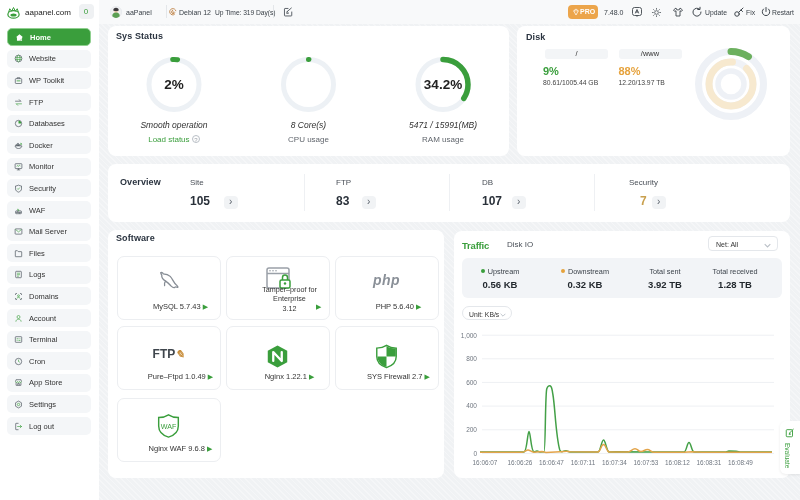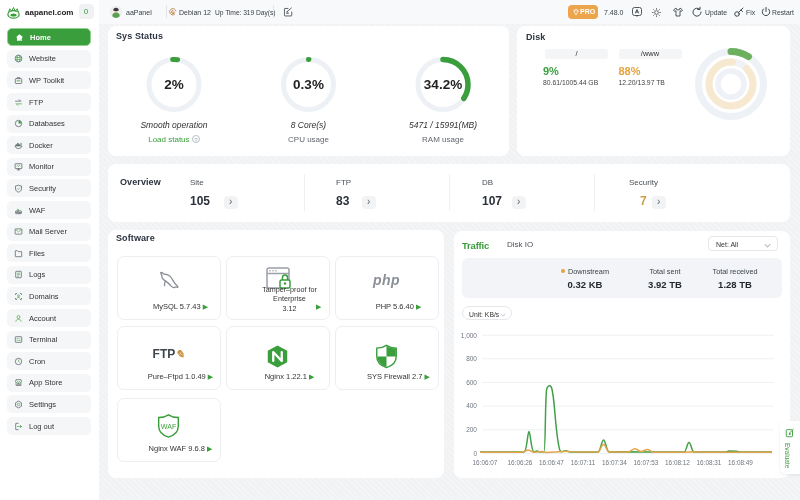--- a/index.html
+++ b/index.html
@@ -6,21 +6,21 @@
   html,body { width:800px; height:500px; overflow:hidden; }
   body { font-family:"Liberation Sans", sans-serif; background:#f0f2f4; position:relative; }
   body::before { content:""; position:absolute; left:0; top:0; width:800px; height:500px; background:repeating-linear-gradient(45deg, rgba(255,255,255,.32) 0 1.2px, rgba(255,255,255,0) 1.2px 4px); pointer-events:none; }
   .card { position:absolute; background:#fff; border-radius:8px; }
   .ttl { font-size:9px; font-weight:bold; color:#2b3440; letter-spacing:0.1px; }
 
   
   #side { position:absolute; left:0; top:0; width:99px; height:500px; background:#fff; z-index:5; }
   #corner { position:absolute; left:0; top:0; width:0; height:0; border-left:9px solid #1b1b1b; border-bottom:9px solid transparent; }
   #logo { position:absolute; left:6px; top:5px; width:88px; height:15px; }
-  #logo .nm { position:absolute; left:19px; top:3px; font-size:8px; font-weight:bold; color:#222; letter-spacing:0; }
+  #logo .nm { position:absolute; left:19px; top:3px; font-size:8px; font-weight:normal; color:#222; letter-spacing:0; }
   #logo .bdg { position:absolute; right:0.5px; top:-1px; width:15px; height:15px; background:#eff1f3; border-radius:4px; color:#3a9e3c; font-size:8px; text-align:center; line-height:15px; }
   .nav { position:absolute; left:7px; width:84px; height:18px; background:#f4f6f8; border-radius:5px; display:flex; align-items:center; padding-left:7px; }
   .nav svg { width:9px; height:9px; flex:none; }
   .nav span { font-size:7.5px; color:#333; margin-left:6px; white-space:nowrap; }
   .nav.act { background:#3a9e3c; border:1px solid #8fd08f; }
   .nav.act span { color:#fff; font-weight:bold; }
 
   
   #top { position:absolute; left:99px; top:0; width:701px; height:24px; background:#f8f9fa; }
   .titem { position:absolute; top:0; height:24px; display:flex; align-items:center; font-size:7px; color:#3a4148; }
@@ -266,21 +266,20 @@
     <g fill="none" stroke-linecap="round">
       <circle cx="66" cy="58.5" r="25" stroke="#edf1f5" stroke-width="5"></circle>
       <circle cx="66" cy="58.5" r="25" stroke="#3a9e3c" stroke-width="5" stroke-dasharray="5 152" transform="rotate(-93 66 58.5)"></circle>
       <circle cx="200.5" cy="58.5" r="25" stroke="#edf1f5" stroke-width="5"></circle>
       <circle cx="200.5" cy="58.5" r="25" stroke="#3a9e3c" stroke-width="5" stroke-dasharray="0.5 157" transform="rotate(-90 200.5 58.5)"></circle>
       <circle cx="335" cy="58.5" r="25" stroke="#edf1f5" stroke-width="5"></circle>
       <circle cx="335" cy="58.5" r="25" stroke="#3a9e3c" stroke-width="5.5" stroke-dasharray="53.7 104" transform="rotate(-90 335 58.5)"></circle>
     </g>
   </svg>
   <div class="gtxt" style="left:6px; top:51px;">2%</div>
-  <div class="gtxt" style="left:140.5px; top:51px;">0.3%</div>
   <div class="gtxt" style="left:275px; top:51px;">34.2%</div>
   <div class="glabel1" style="left:6px; top:94px;">Smooth operation</div>
   <div class="glabel1" style="left:140.5px; top:94px;">8 Core(s)</div>
   <div class="glabel1" style="left:275px; top:94px;">5471 / 15991(MB)</div>
   <div class="glabel2" style="left:6px; top:109px; color:#3a9e3c;">Load status <span style="display:inline-block;width:8px;height:8px;border:1px solid #b9bfc6;border-radius:50%;color:#9aa0a8;font-size:6px;line-height:8px;vertical-align:0px;">?</span></div>
   <div class="glabel2" style="left:140.5px; top:109px;">CPU usage</div>
   <div class="glabel2" style="left:275px; top:109px;">RAM usage</div>
 </div>
 
 <div class="card" id="disk" style="left:517px; top:26px; width:273px; height:130px;">
@@ -393,20 +392,24 @@
 <div class="card" id="traf" style="left:454px; top:231px; width:336px; height:247px;">
   <div style="position:absolute; left:8px; top:9px; font-size:9.5px; font-weight:bold; color:#3a9e3c; letter-spacing:-0.2px;">Traffic</div>
   <div style="position:absolute; left:53px; top:9px; font-size:8px; color:#4a5058;">Disk IO</div>
   <div style="position:absolute; right:12px; top:5px; width:70px; height:15px; border:1px solid #e4e7eb; border-radius:4px; background:#fff;">
     <span style="position:absolute; left:7px; top:3.5px; font-size:7px; color:#333;">Net: All</span>
     <svg width="7" height="5" viewBox="0 0 10 6" style="position:absolute; right:6px; top:5.5px;">
         <path d="M1 1 L5 5 L9 1" fill="none" stroke="#b9bfc6" stroke-width="1.5"></path>
       </svg>
   </div>
   <div style="position:absolute; left:8px; top:27px; width:320px; height:40px; background:#f2f4f7; border-radius:6px;"></div>
+  <div class="scol" style="left:6px;">
+      <div class="slab"><span class="dot" style="background:#3a9e3c;"></span>Upstream</div>
+      <div class="sval">0.56 KB</div>
+    </div>
   <div class="scol" style="left:91px;">
       <div class="slab"><span class="dot" style="background:#e6a23c;"></span>Downstream</div>
       <div class="sval">0.32 KB</div>
     </div>
   <div class="scol" style="left:171px;">
       <div class="slab">Total sent</div>
       <div class="sval">3.92 TB</div>
     </div>
   <div class="scol" style="left:241px;">
       <div class="slab">Total received</div>

